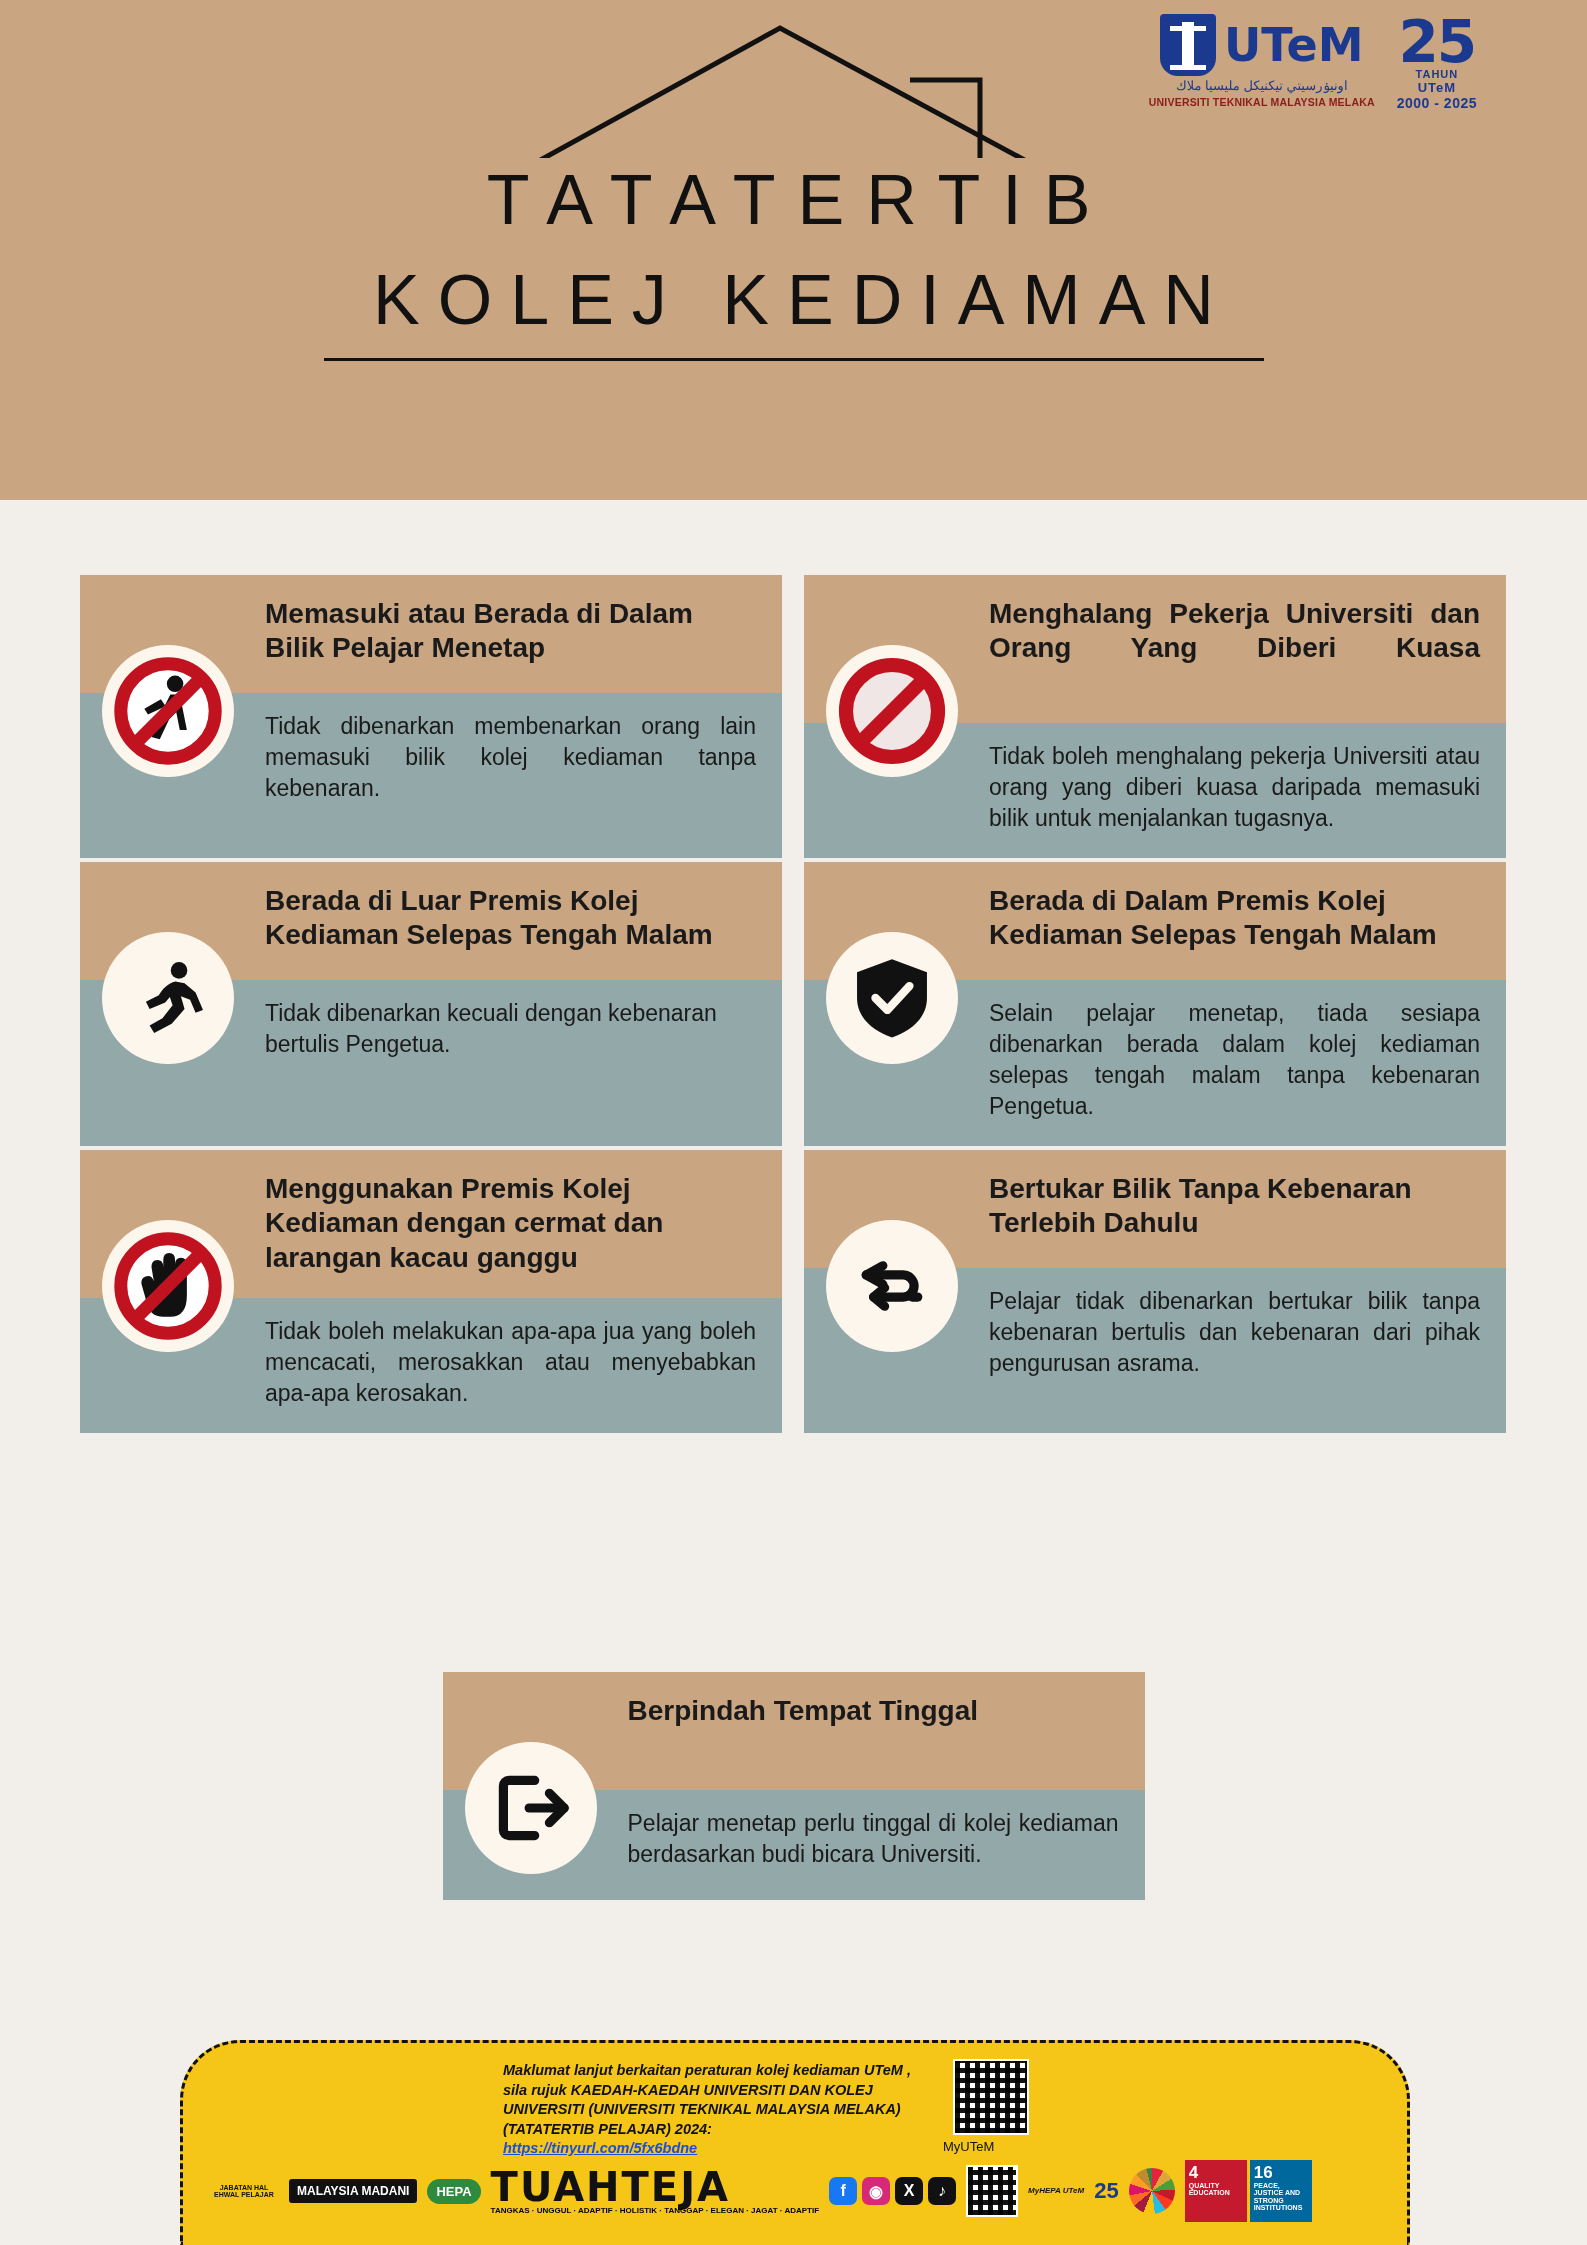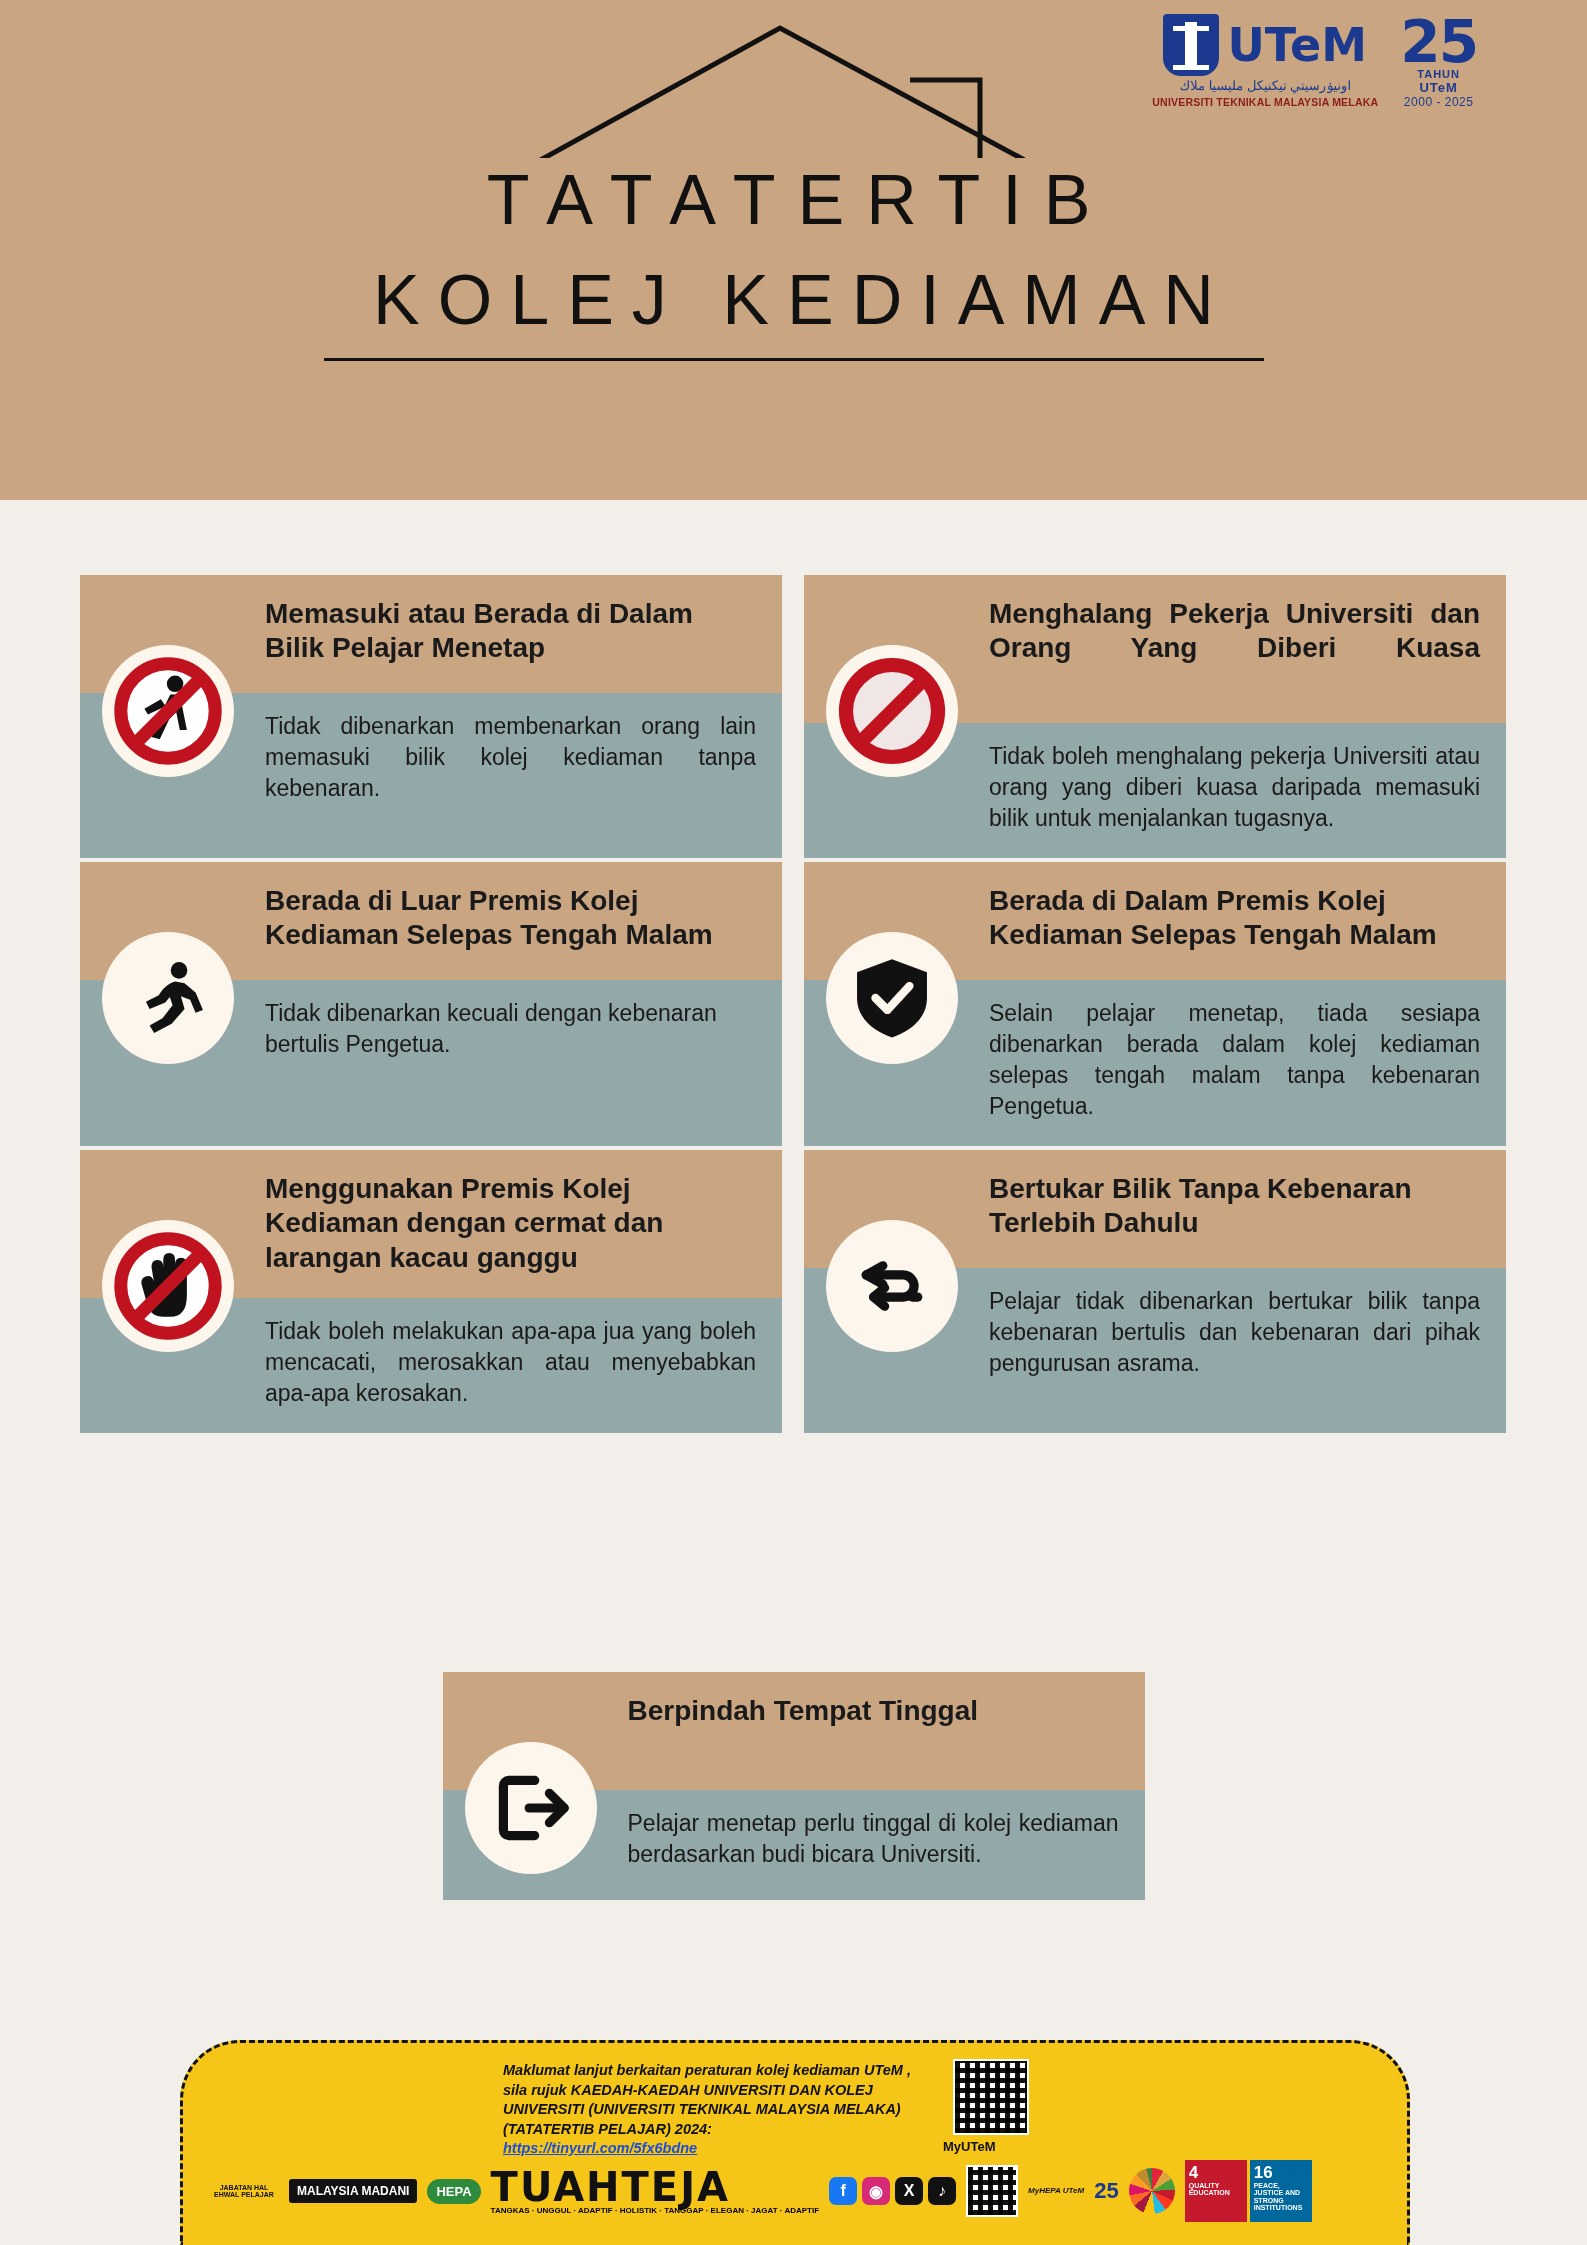--- a/index.html
+++ b/index.html
@@ -84,21 +84,21 @@
   }
   .anniv-num {
     font-size: 58px;
     font-weight: bold;
     line-height: 0.9;
     font-family: "DejaVu Sans", sans-serif;
     letter-spacing: -2px;
   }
   .anniv-tahun { font-size: 11px; font-weight: bold; letter-spacing: 1px; }
   .anniv-utem { font-size: 13px; font-weight: bold; letter-spacing: 1px; }
-  .anniv-years { font-size: 12px; font-weight: normal; letter-spacing: 0.5px; text-align: right; }
+  .anniv-years { font-size: 14px; font-weight: bold; letter-spacing: 0.5px; text-align: right; }
 
   .roof {
     position: absolute;
     top: 18px;
     left: 0; right: 0;
     height: 140px;
   }
   .title-wrap {
     position: absolute;
     top: 160px;
@@ -227,21 +227,21 @@
     width: 76px; height: 76px;
     background:
       repeating-linear-gradient(90deg,#111 0 5px,#fff 5px 10px),
       repeating-linear-gradient(0deg,#111 0 5px,#fff 5px 10px);
     background-blend-mode: multiply;
     border: 2px solid #fff;
   }
   .qr-label {
     position: absolute;
     left: 760px; top: 96px;
-    font-size: 13px; font-weight: bold; color: #111;
+    font-size: 13px; font-weight: normal; color: #111;
   }
   .footer-strip {
     position: absolute;
     left: 0; bottom: 6px;
     width: 100%;
     height: 96px;
     display: flex;
     align-items: center;
     gap: 10px;
     padding: 0 26px;

